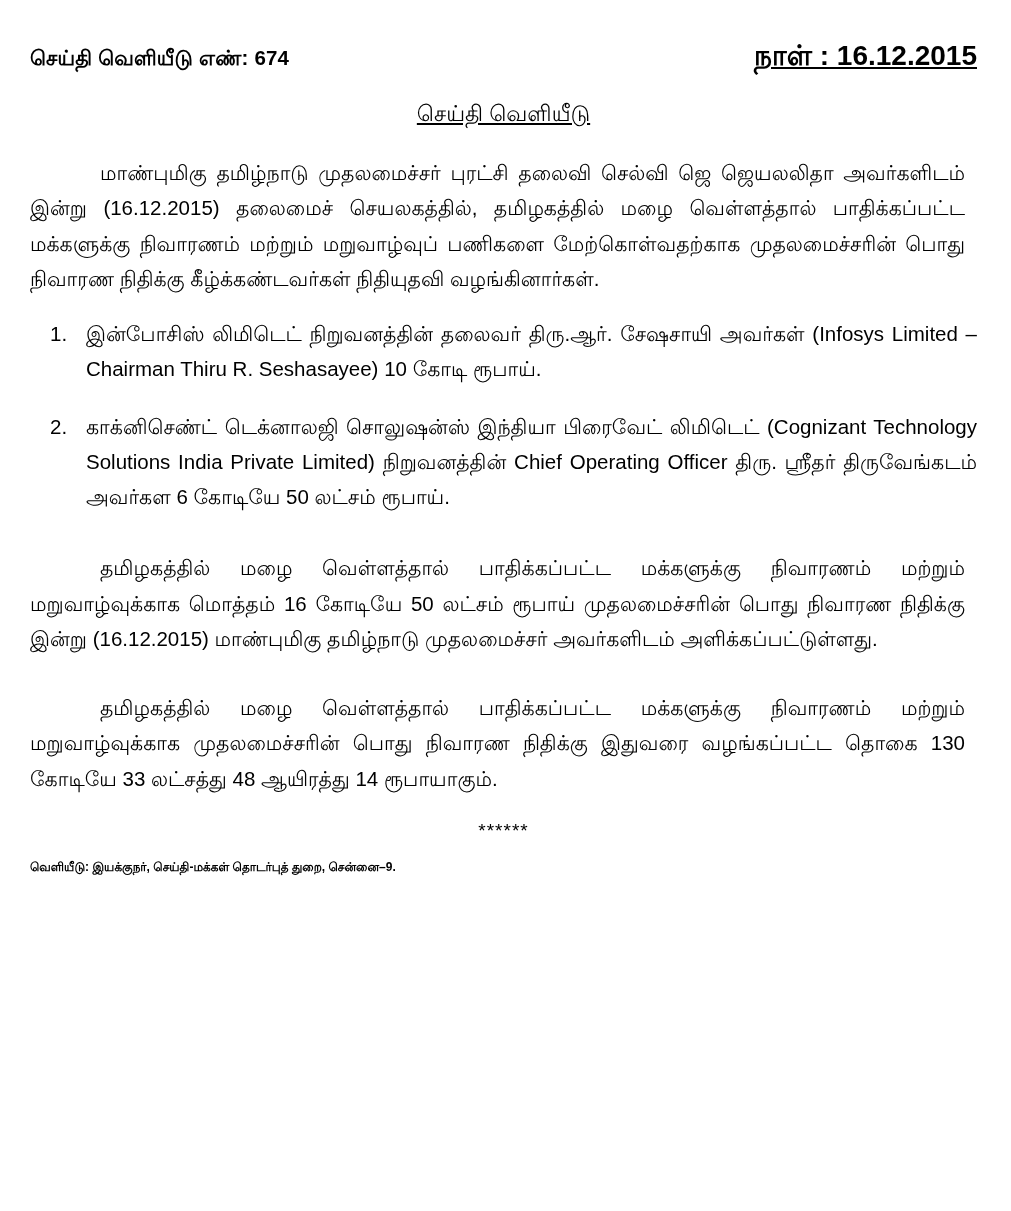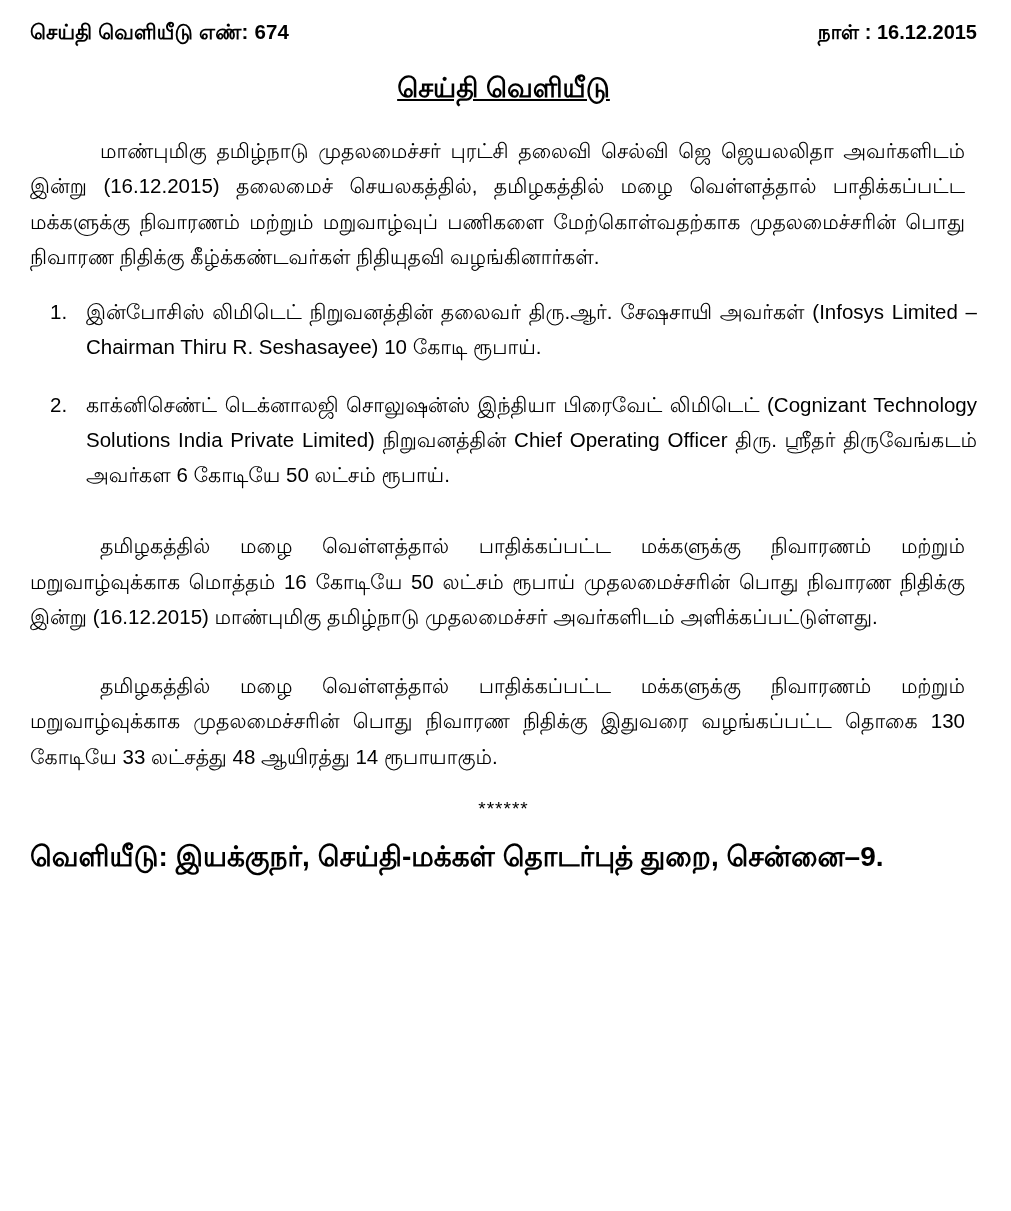--- a/index.html
+++ b/index.html
@@ -12,40 +12,41 @@
     height: 1211px;
     font-family: "Liberation Sans", sans-serif;
     color: #000000;
     position: relative;
     overflow: hidden;
   }
   .page {
     box-sizing: border-box;
     width: 1011px;
     height: 902px;
-    padding: 20px 34px 10px 30px;
+    padding: 40px 34px 10px 30px;
   }
   .header-row {
     display: flex;
     justify-content: space-between;
     align-items: baseline;
     font-weight: bold;
     font-size: 20.5px;
     margin-bottom: 26px;
   }
   .release-no {
     letter-spacing: 0.2px;
   }
   .release-date {
-    font-size: 20px;
+    font-size: 28px;
+    text-decoration: underline;
   }
   .doc-title {
     text-align: center;
-    font-weight: bold;
-    font-size: 27px;
+    font-weight: normal;
+    font-size: 22px;
     text-decoration: underline;
     margin: 10px 0 26px 0;
   }
   p.body-para {
     font-size: 20.5px;
     line-height: 1.72;
     text-align: justify;
     text-justify: inter-word;
     margin: 0 12px 20px 0;
     text-indent: 70px;
@@ -74,21 +75,21 @@
   }
   .spacer-sm { height: 14px; }
   .stars {
     text-align: center;
     font-size: 19px;
     letter-spacing: 1px;
     margin: 24px 0 16px 0;
   }
   .footer {
     font-weight: bold;
-    font-size: 28px;
+    font-size: 12px;
     line-height: 1.5;
   }
   .footer .line2 { margin-top: 2px; }
 </style>
 </head>
 <body>
 
 <div class="page">
 
   <div class="header-row">

